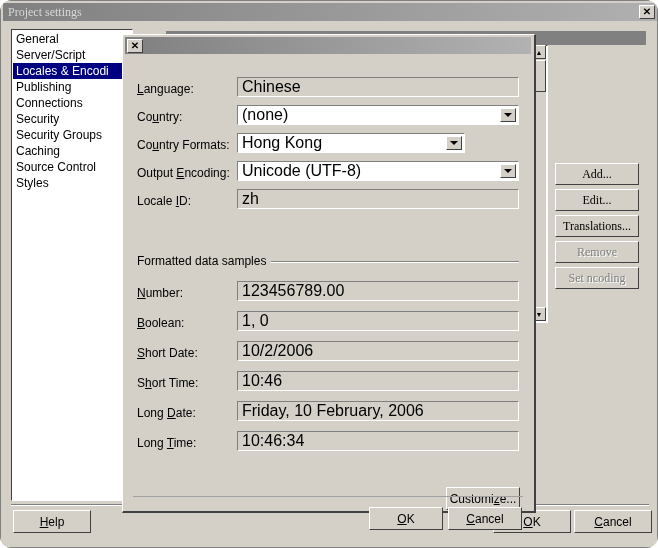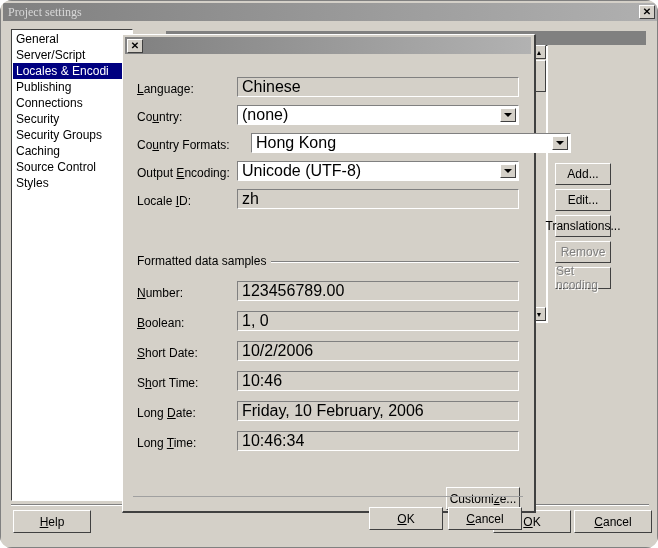--- a/index.html
+++ b/index.html
@@ -164,29 +164,29 @@
     border-left: 1px solid #ffffff;
     border-right: 1px solid #404040;
     border-bottom: 1px solid #404040;
     box-sizing: border-box;
   }
 
   
   .side-btn {
     position: absolute;
     left: 417px;
-    width: 56px;
+    width: 84px;
     height: 22px;
     background: #d4d0c8;
     border-top: 1px solid #ffffff;
     border-left: 1px solid #ffffff;
     border-right: 1px solid #404040;
     border-bottom: 1px solid #404040;
     box-sizing: border-box;
-    font-family: Liberation Sans, sans-serif;
+    font-family: Liberation Serif, serif;
     font-size: 12px;
     color: #000000;
     display: flex;
     align-items: center;
     justify-content: center;
     cursor: default;
   }
   .side-btn.disabled {
     color: #808080;
     text-shadow: 1px 1px 0 #ffffff;
@@ -449,21 +449,21 @@
     <div class="field-box field-combo" style="left:114px;top:70px;width:282px;">
       <span class="val">(none)</span>
       <div class="combo-arrow">
           <span class="tri"></span>
         </div>
     </div>
 
     <div class="field-label" style="left:14px;top:103px;">
       Co<u>u</u>ntry Formats:
     </div>
-    <div class="field-box field-combo" style="left:114px;top:98px;width:320px;margin-left:14px;">
+    <div class="field-box field-combo" style="left:114px;top:98px;width:228px;">
       <span class="val">Hong Kong</span>
       <div class="combo-arrow">
           <span class="tri"></span>
         </div>
     </div>
 
     <div class="field-label" style="left:14px;top:131px;">
       Output <u>E</u>ncoding:
     </div>
     <div class="field-box field-combo" style="left:114px;top:126px;width:282px;">

